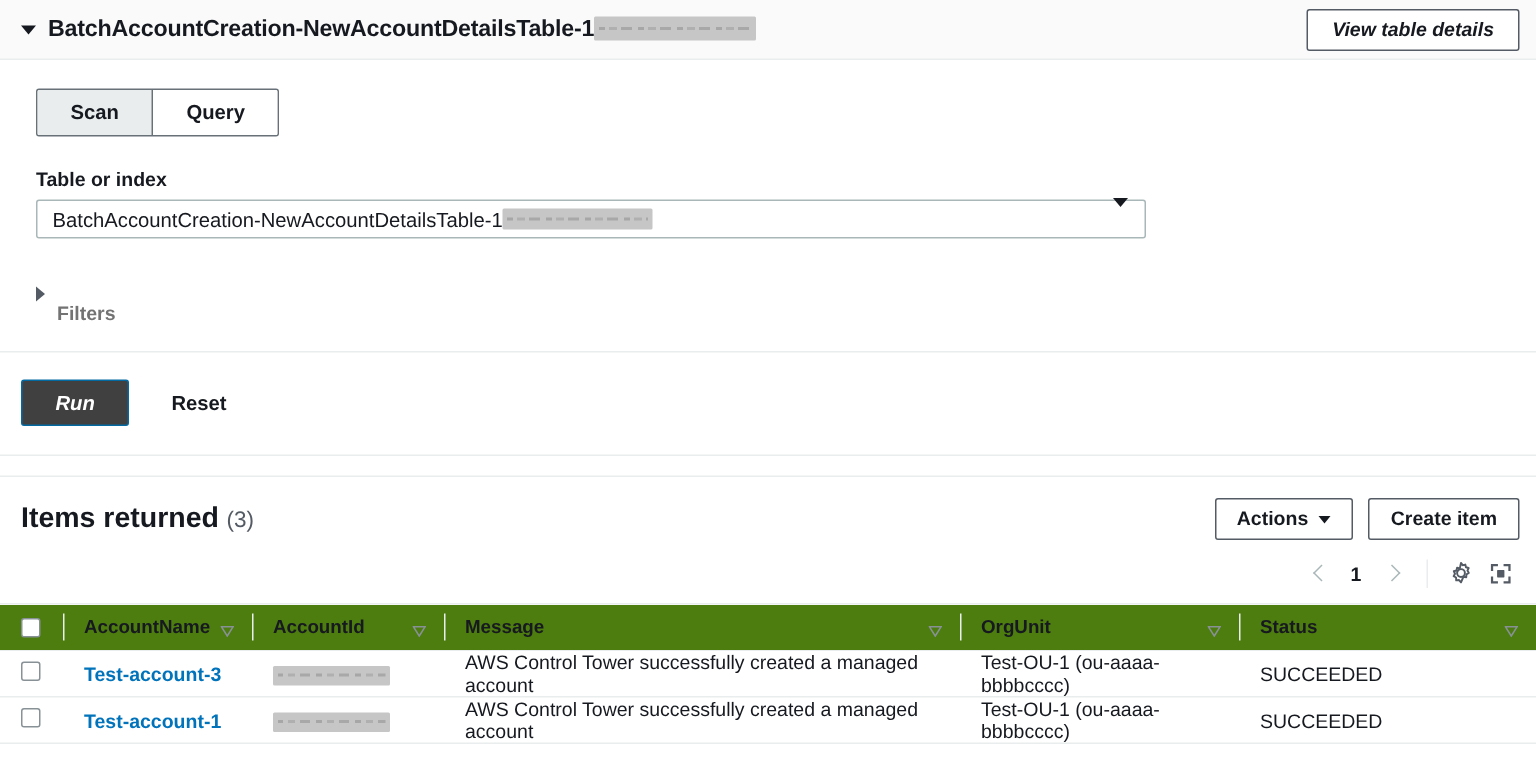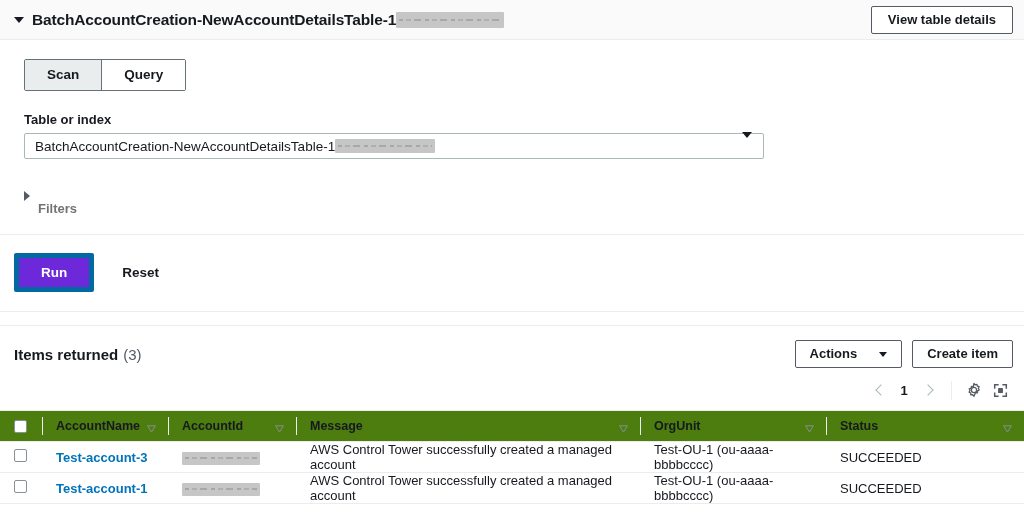--- a/index.html
+++ b/index.html
@@ -98,21 +98,21 @@
     color: #16191f;
     background: #ffffff;
     border: 1px solid #545b64;
     border-radius: 2px;
     padding: 5px 14px;
     line-height: 16px;
     cursor: pointer;
     white-space: nowrap;
     box-sizing: border-box;
   }
-  .btn-view-details { padding: 5px 16px; }
+  .btn-view-details { padding: 5px 16px; font-style: italic; }
 
   
   .content { padding: 0; }
 
   .seg-row { padding: 19px 0 0 24px; }
   .segmented {
     display: inline-flex;
     border: 1px solid #687078;
     border-radius: 2px;
     overflow: hidden;
@@ -198,30 +198,31 @@
     margin: 0;
   }
   .hr-1 { margin-top: 18px; }
 
   .actions-row {
     padding: 18px 0 0 14px;
     display: flex;
     align-items: center;
   }
   .btn-run {
-    background: #6d28d9;
-    border: 5px solid #0369a1;
+    background: #404040;
+    border: 1px solid #0369a1;
     color: #ffffff;
     font-size: 13.5px;
     font-weight: bold;
     border-radius: 2px;
     padding: 6px 22px;
     line-height: 17px;
     cursor: pointer;
     font-family: "Liberation Sans", sans-serif;
+    font-style: italic;
   }
   .btn-reset {
     background: transparent;
     border: none;
     color: #16191f;
     font-size: 13.5px;
     font-weight: bold;
     padding: 6px 14px;
     margin-left: 14px;
     cursor: pointer;
@@ -269,34 +270,34 @@
   }
 
   .hr-3 { margin-top: 13px; }
 
   .items-row {
     display: flex;
     align-items: center;
     padding: 14px 11px 0 14px;
   }
   .items-title {
-    font-size: 15px;
+    font-size: 19px;
     font-weight: bold;
     color: #16191f;
   }
   .items-count {
     font-size: 15px;
     font-weight: normal;
     color: #545b64;
     margin-left: 5px;
   }
   .btn-actions {
     display: inline-flex;
     align-items: center;
-    gap: 22px;
+    gap: 7px;
   }
   .btn-group { display: flex; gap: 10px; }
   .caret-small {
     width: 0; height: 0;
     border-left: 4.5px solid transparent;
     border-right: 4.5px solid transparent;
     border-top: 5.5px solid #16191f;
   }
 
   

